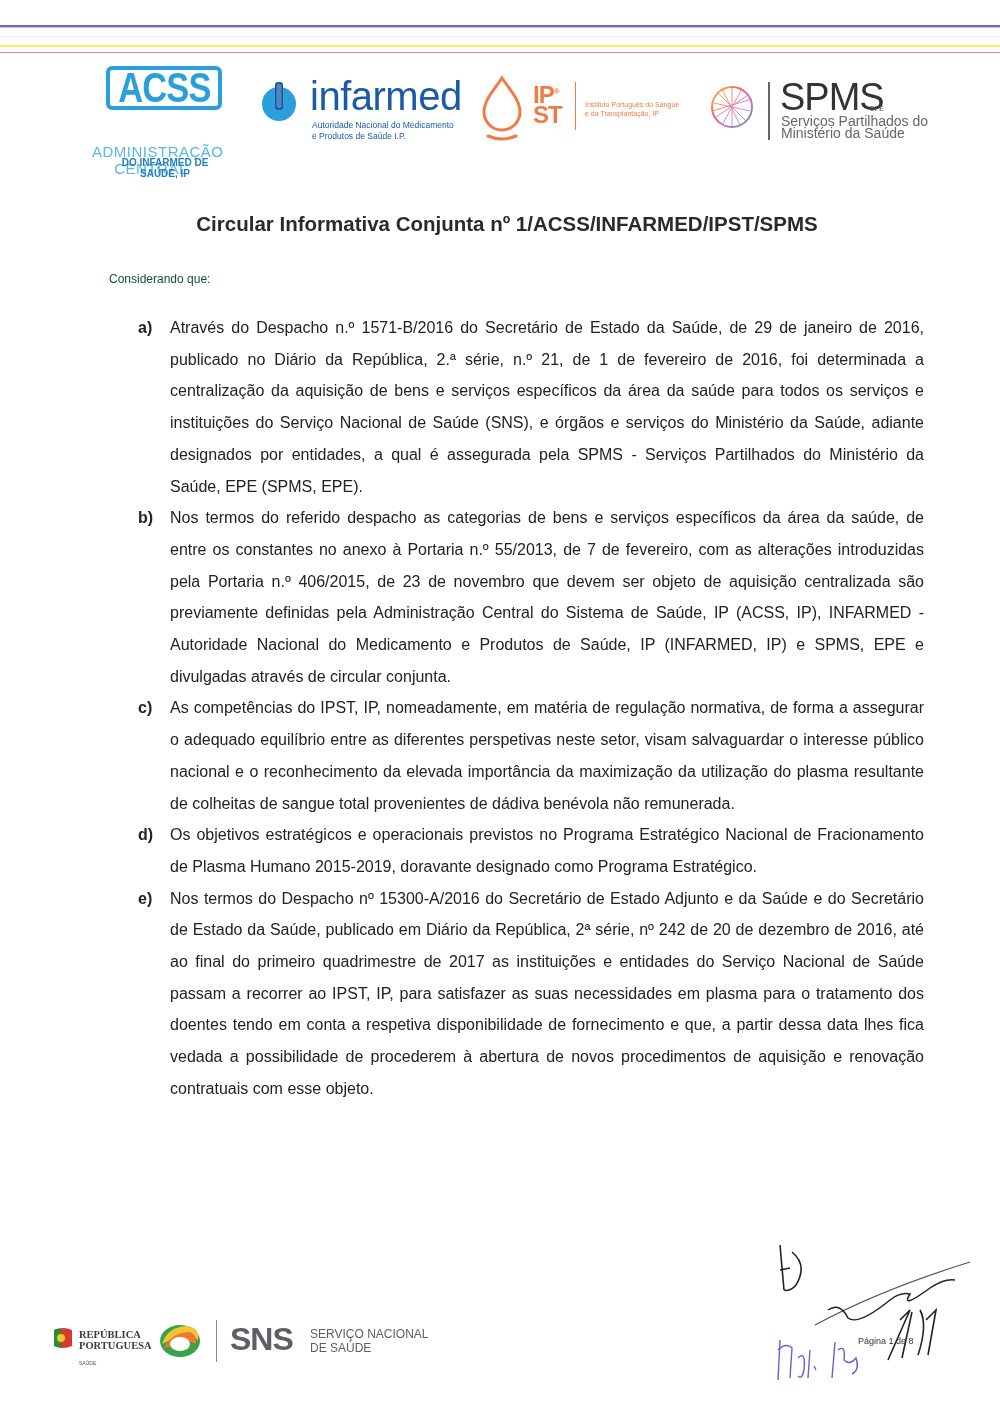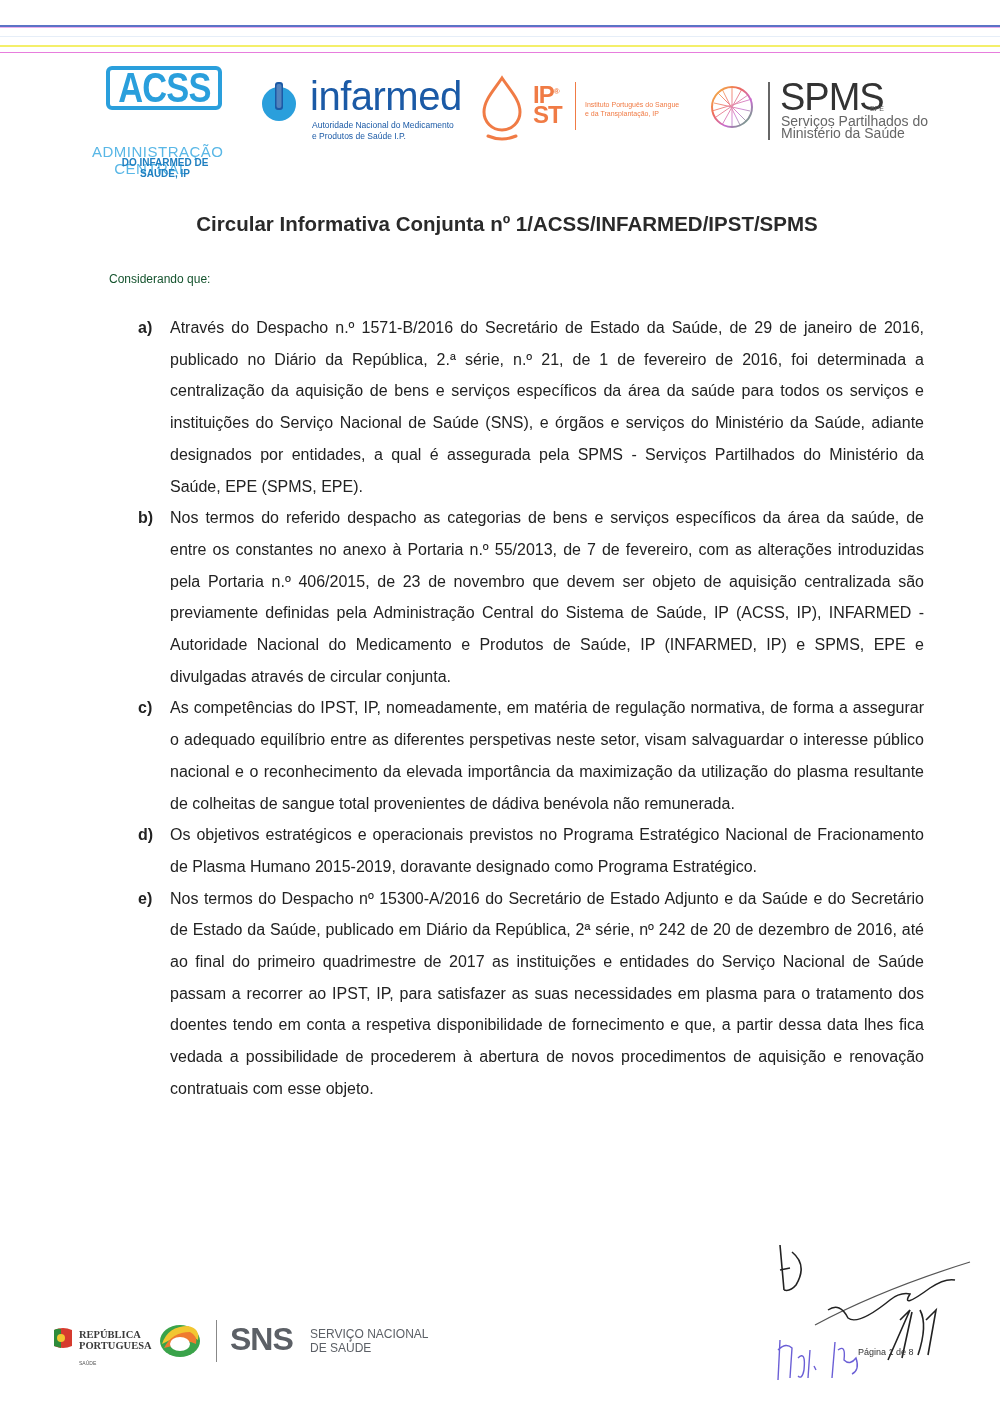--- a/index.html
+++ b/index.html
@@ -57,21 +57,21 @@
   .rep-flag { position: absolute; left: 0; top: 0; width: 22px; height: 26px; }
   .rep-text { position: absolute; left: 27px; top: 3px; font-family: "Liberation Serif", serif; font-size: 10.5px;
               font-weight: bold; color: #3a3a3a; line-height: 11px; white-space: nowrap; }
   .rep-saude { position: absolute; left: 27px; top: 34px; font-size: 5px; color: #555; }
   .sns-emblem { position: absolute; left: 158px; top: 1322px; width: 44px; height: 38px; }
   .sns-divider { position: absolute; left: 216px; top: 1320px; width: 1px; height: 42px; background: #888; }
   .sns-word { position: absolute; left: 230px; top: 1323px; font-size: 32px; font-weight: bold; color: #5c6066;
               letter-spacing: -1px; line-height: 1; }
   .sns-sub { position: absolute; left: 310px; top: 1327px; font-size: 12px; color: #5c6066; line-height: 14px; }
 
-  .page-num { position: absolute; left: 858px; top: 1336px; font-size: 9px; color: #333; margin-top: 11px; }
+  .page-num { position: absolute; left: 858px; top: 1336px; font-size: 9px; color: #333; }
   .signatures { position: absolute; left: 740px; top: 1230px; width: 240px; height: 160px; }
 </style>
 </head>
 <body>
 
 <div class="rule blue"></div>
 <div class="rule blue2"></div>
 <div class="rule faint"></div>
 <div class="rule yellow"></div>
 <div class="rule pink"></div>

